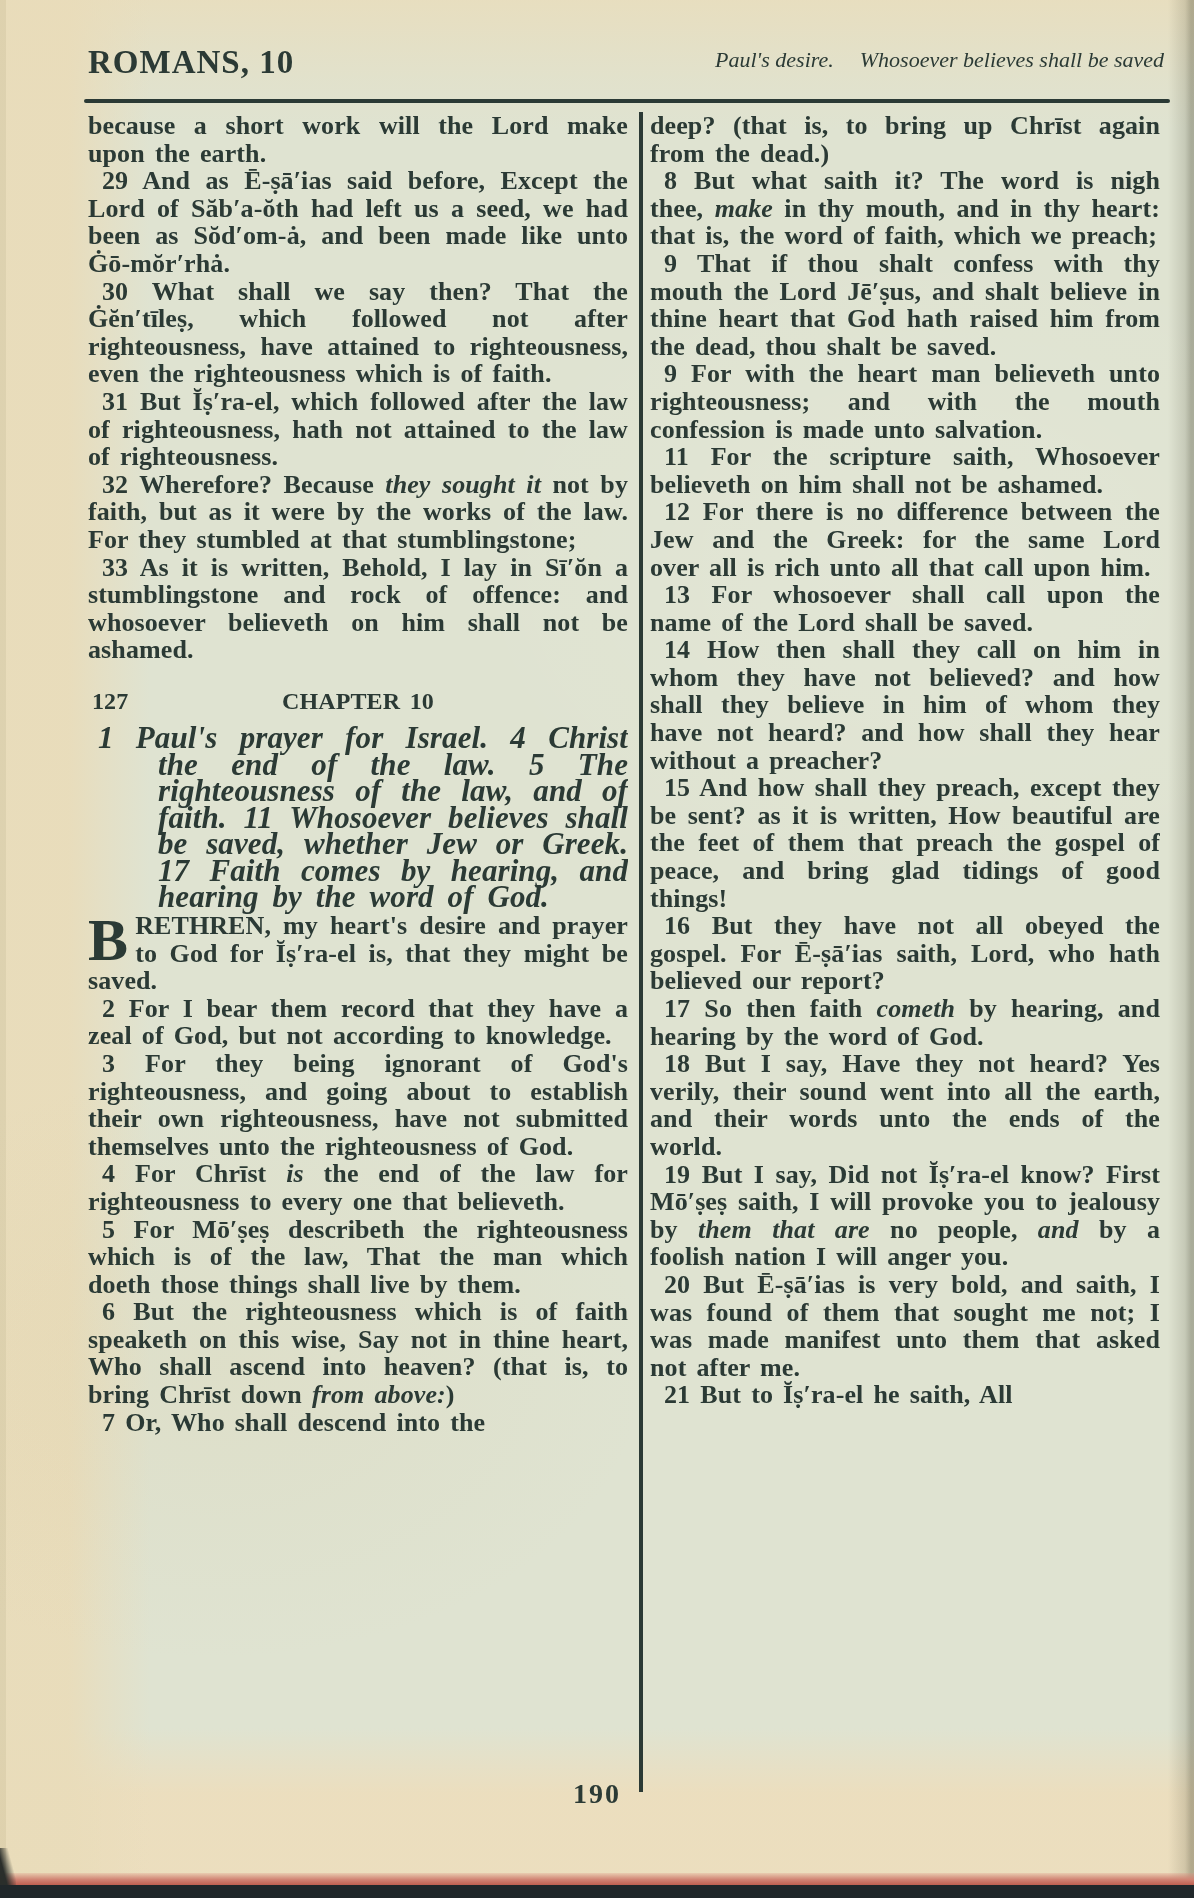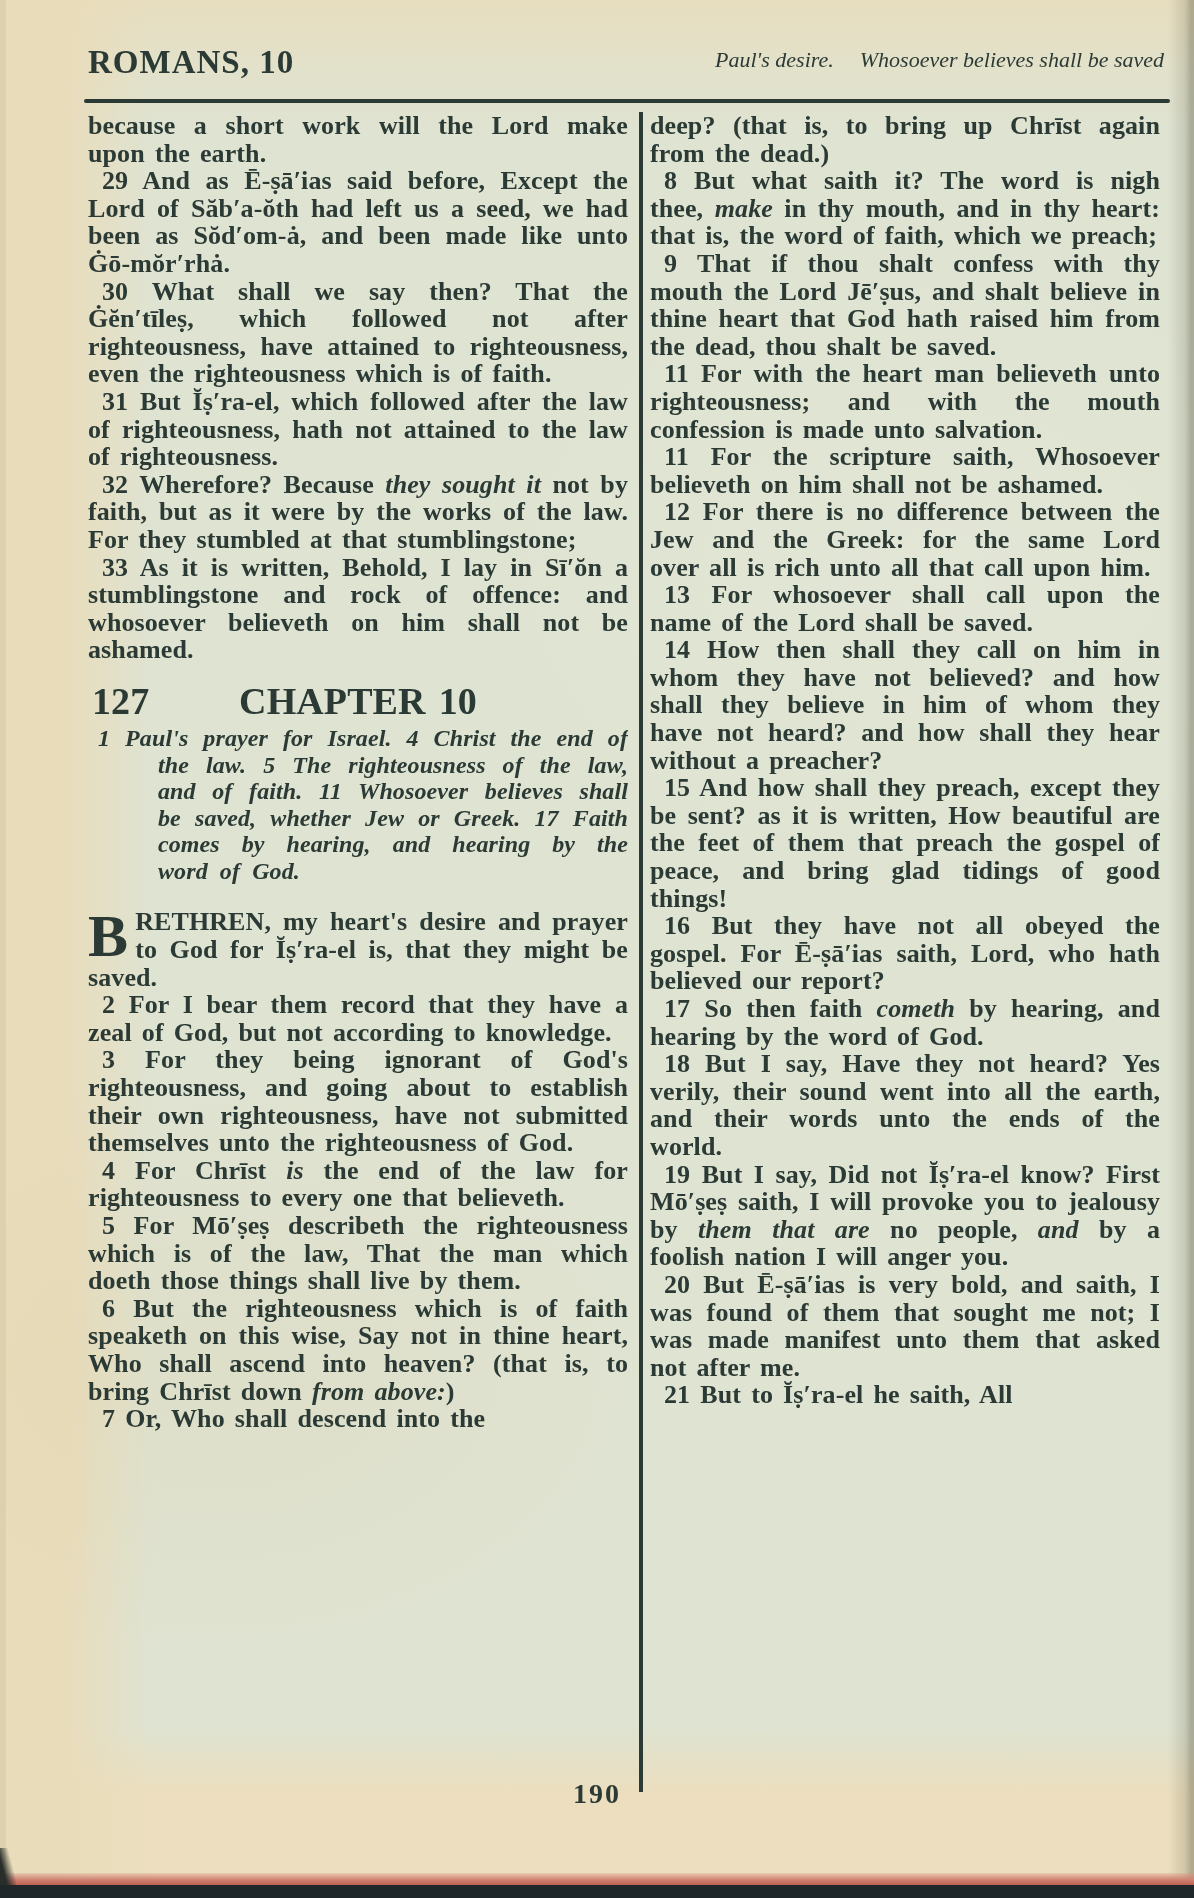--- a/index.html
+++ b/index.html
@@ -39,24 +39,24 @@
   .col.left{width:540px;}
   .col.right{flex:1;}
   .divider{width:4px;background:#2b3a35;margin:0 7px 0 11px;height:1680px;}
 
   p{margin:0;padding:0;}
   p.verse{text-indent:14px;}
   p.cont{text-indent:0;}
   p.dropcap-para{text-indent:0;}
   i{font-style:italic;}
 
-  .chapter-line{position:relative;text-align:center;font-size:38px;margin:24px 0 10px 0;text-indent:0;}
+  .chapter-line{position:relative;text-align:center;font-size:24px;margin:24px 0 10px 0;text-indent:0;}
   .chap-num{position:absolute;left:4px;}
-  p.summary{font-style:italic;font-weight:bold;font-size:24px;line-height:26.5px;
-    padding-left:70px;text-indent:-60px;word-spacing:6px;margin-bottom:24px;}
+  p.summary{font-style:italic;font-weight:bold;font-size:31px;line-height:26.5px;
+    padding-left:70px;text-indent:-60px;word-spacing:6px;margin-bottom:1px;}
   .dropcap{float:left;font-size:60px;line-height:46px;padding:5px 7px 0 0;font-weight:bold;}
 
   .page-number{position:absolute;top:1778px;left:0;right:0;text-align:center;
     font-size:28px;font-weight:bold;letter-spacing:2px;}
 </style>
 </head>
 <body>
 
 <div class="page">
 
@@ -83,21 +83,21 @@
         <p class="verse"><span>4 For Chrīst </span><i>is</i><span> the end of the law for righteousness to every one that believeth.</span></p>
         <p class="verse"><span>5 For Mō′ṣeṣ describeth the righteousness which is of the law, That the man which doeth those things shall live by them.</span></p>
         <p class="verse"><span>6 But the righteousness which is of faith speaketh on this wise, Say not in thine heart, Who shall ascend into heaven? (that is, to bring Chrīst down </span><i>from above:</i><span>)</span></p>
         <p class="verse"><span>7 Or, Who shall descend into the</span></p>
       </div>
     <div class="divider"></div>
     <div class="col right" id="col-right">
         <p class="cont"><span>deep? (that is, to bring up Chrīst again from the dead.)</span></p>
         <p class="verse"><span>8 But what saith it? The word is nigh thee, </span><i>make</i><span> in thy mouth, and in thy heart: that is, the word of faith, which we preach;</span></p>
         <p class="verse"><span>9 That if thou shalt confess with thy mouth the Lord Jē′ṣus, and shalt believe in thine heart that God hath raised him from the dead, thou shalt be saved.</span></p>
-        <p class="verse"><span>11 For with the heart man believeth unto righteousness; and with the mouth confession is made unto salvation.</span></p>
+        <p class="verse"><span>9 For with the heart man believeth unto righteousness; and with the mouth confession is made unto salvation.</span></p>
         <p class="verse"><span>11 For the scripture saith, Whosoever believeth on him shall not be ashamed.</span></p>
         <p class="verse"><span>12 For there is no difference between the Jew and the Greek: for the same Lord over all is rich unto all that call upon him.</span></p>
         <p class="verse"><span>13 For whosoever shall call upon the name of the Lord shall be saved.</span></p>
         <p class="verse"><span>14 How then shall they call on him in whom they have not believed? and how shall they believe in him of whom they have not heard? and how shall they hear without a preacher?</span></p>
         <p class="verse"><span>15 And how shall they preach, except they be sent? as it is written, How beautiful are the feet of them that preach the gospel of peace, and bring glad tidings of good things!</span></p>
         <p class="verse"><span>16 But they have not all obeyed the gospel. For Ē-ṣā′ias saith, Lord, who hath believed our report?</span></p>
         <p class="verse"><span>17 So then faith </span><i>cometh</i><span> by hearing, and hearing by the word of God.</span></p>
         <p class="verse"><span>18 But I say, Have they not heard? Yes verily, their sound went into all the earth, and their words unto the ends of the world.</span></p>
         <p class="verse"><span>19 But I say, Did not Ĭṣ′ra-el know? First Mō′ṣeṣ saith, I will provoke you to jealousy by </span><i>them that are</i><span> no people, </span><i>and</i><span> by a foolish nation I will anger you.</span></p>
         <p class="verse"><span>20 But Ē-ṣā′ias is very bold, and saith, I was found of them that sought me not; I was made manifest unto them that asked not after me.</span></p>

